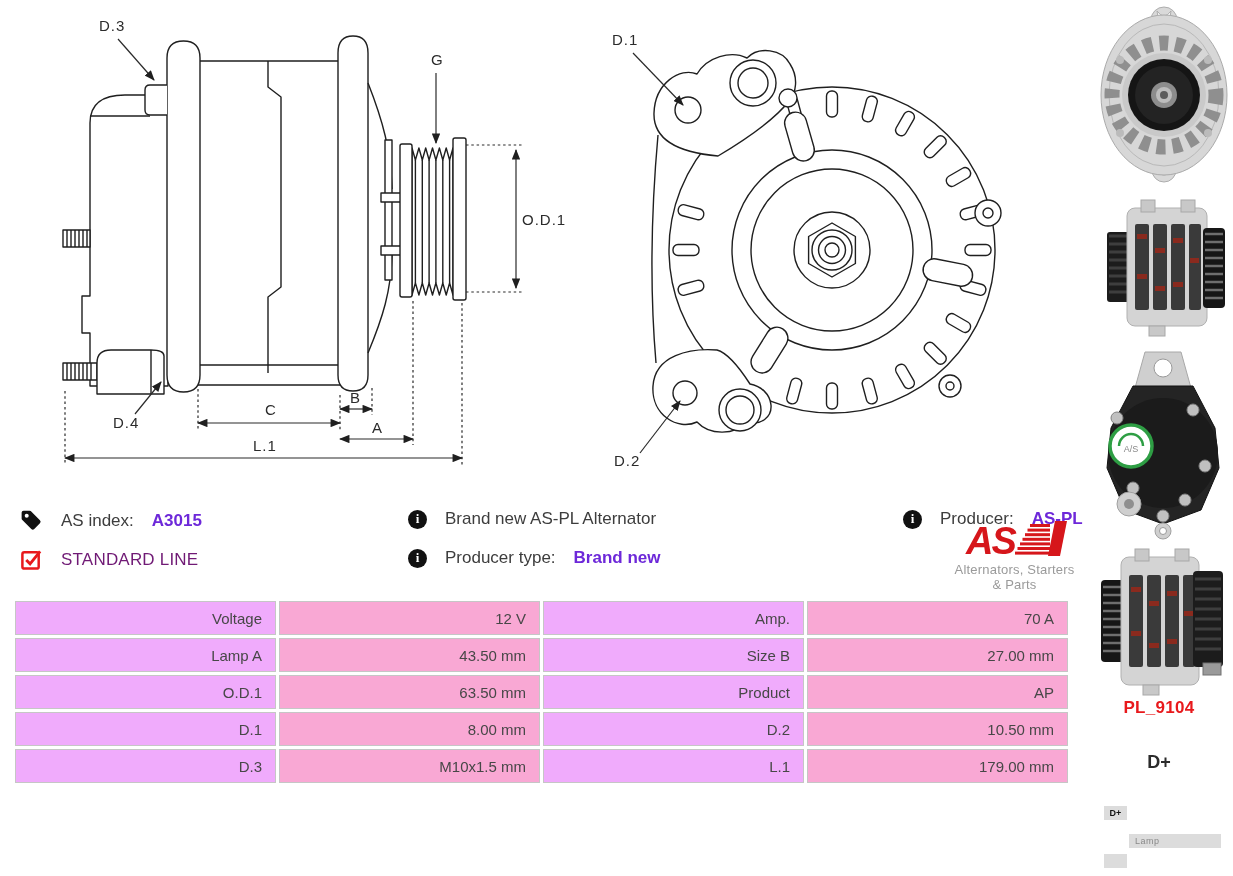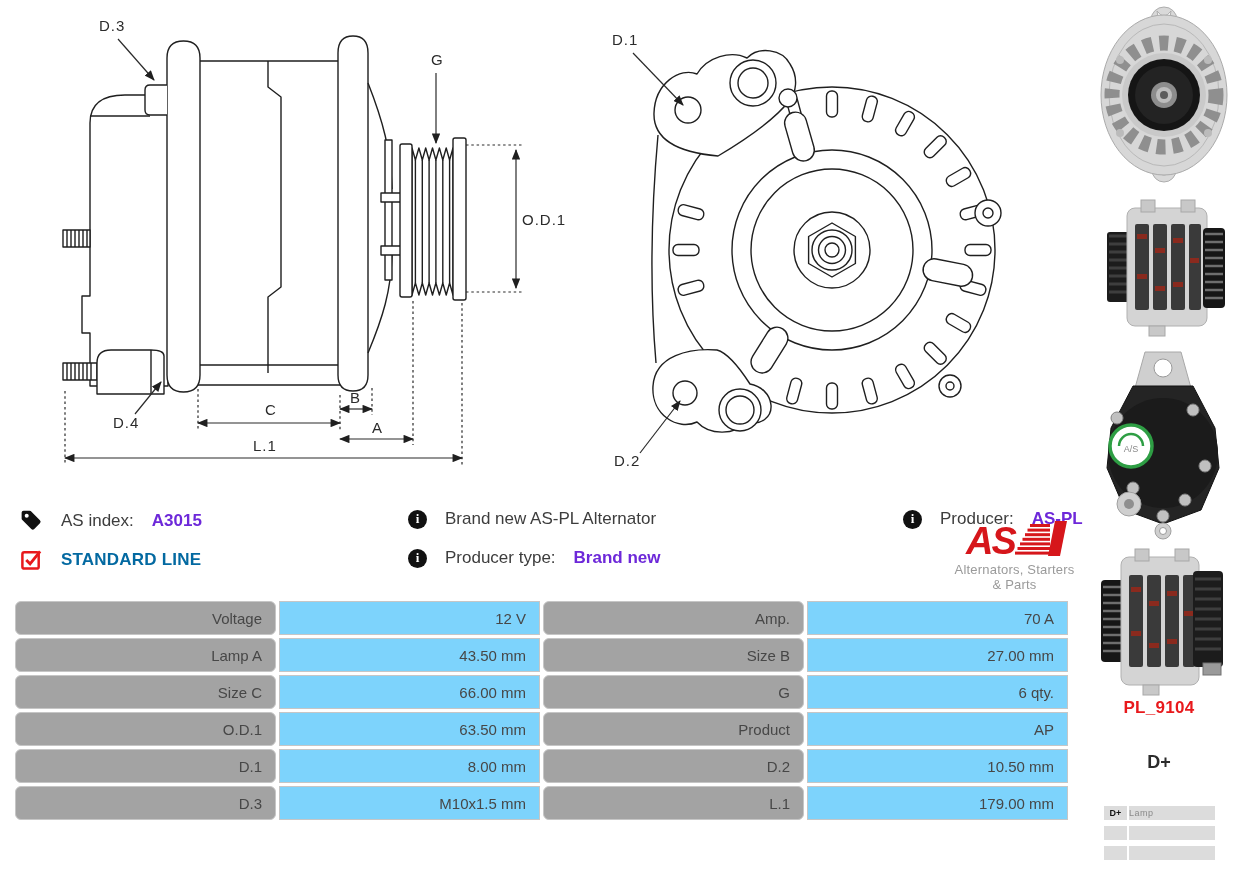--- a/index.html
+++ b/index.html
@@ -10,43 +10,43 @@
   
   .ln{fill:#fff;stroke:#1f1f1f;stroke-width:1.4;stroke-linejoin:round;}
   .st{fill:none;stroke:#1f1f1f;stroke-width:1.4;stroke-linejoin:round;}
   .dim{fill:none;stroke:#2a2a2a;stroke-width:1.2;}
   .dot{fill:none;stroke:#2a2a2a;stroke-width:1.2;stroke-dasharray:2.5 2.8;}
   .lbl{font:15px "Liberation Sans",sans-serif;fill:#2b2b2b;letter-spacing:1px;}
 
   
   .inforow{position:absolute;display:flex;align-items:center;gap:18px;font-size:17px;}
   .inforow b{color:#6d28d9;}
-  .std{color:#0369a1;font-weight:bold;letter-spacing:.2px;}
+  .std{color:#701a75;font-weight:normal;letter-spacing:.2px;}
   .iicon{display:inline-flex;width:19px;height:19px;border-radius:50%;background:#111;color:#fff;
          font-weight:bold;font-size:13px;align-items:center;justify-content:center;
          font-family:"Liberation Serif",serif;flex:0 0 auto;}
 
   
   table.spec{position:absolute;left:12px;top:598px;width:1059px;border-collapse:separate;
              border-spacing:3px;table-layout:fixed;font-size:15px;color:#474747;}
   table.spec td{height:32px;border:1px solid #c6c6c6;text-align:right;padding:0 13px 0 4px;
                 overflow:hidden;white-space:nowrap;}
-  td.k{background:#a3a3a3;border-radius:6px;}
-  td.v{background:#7dd3fc;}
+  td.k{background:#f0abfc;}
+  td.v{background:#f9a8d4;}
 
   
   .plugcode{position:absolute;left:1095px;top:698px;width:128px;text-align:center;
             color:#e8191c;font-weight:bold;font-size:17px;letter-spacing:.3px;}
   .terminal{position:absolute;left:1095px;top:752px;width:128px;text-align:center;
             color:#2b2b2b;font-weight:bold;font-size:18px;}
   .pintable{position:absolute;left:1104px;top:806px;}
   .pinrow{display:flex;gap:2px;margin-bottom:6px;}
   .pincell{background:#dcdcdc;height:14px;font-size:9px;line-height:14px;}
   .pincell.p{width:23px;text-align:center;font-weight:bold;color:#111;}
-  .pincell.f{width:86px;color:#8a8a8a;letter-spacing:.5px;}
+  .pincell.f{width:86px;padding-left:6px;color:#8a8a8a;letter-spacing:.5px;margin-top:28px;}
 
   
   .logo{position:absolute;left:952px;top:520px;width:125px;text-align:center;}
   .logo .tag{font-size:13px;color:#9a9a9a;margin-top:-4px;letter-spacing:.2px;}
 </style>
 </head>
 <body>
 
 <div class="page">
 
@@ -336,26 +336,20 @@
         <td class="k">Amp.</td>
         <td class="v">70 A</td>
       </tr>
       <tr>
         <td class="k">Lamp A</td>
         <td class="v">43.50 mm</td>
         <td class="k">Size B</td>
         <td class="v">27.00 mm</td>
       </tr>
       <tr>
-        <td class="k">Size C</td>
-        <td class="v">66.00 mm</td>
-        <td class="k">G</td>
-        <td class="v">6 qty.</td>
-      </tr>
-      <tr>
         <td class="k">O.D.1</td>
         <td class="v">63.50 mm</td>
         <td class="k">Product</td>
         <td class="v">AP</td>
       </tr>
       <tr>
         <td class="k">D.1</td>
         <td class="v">8.00 mm</td>
         <td class="k">D.2</td>
         <td class="v">10.50 mm</td>

